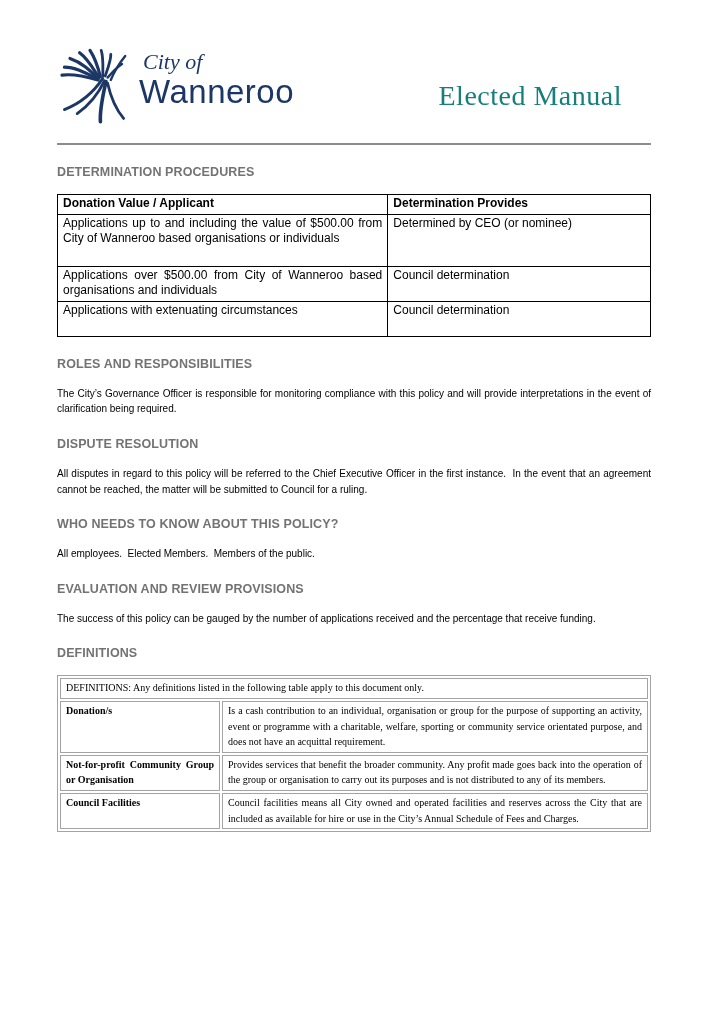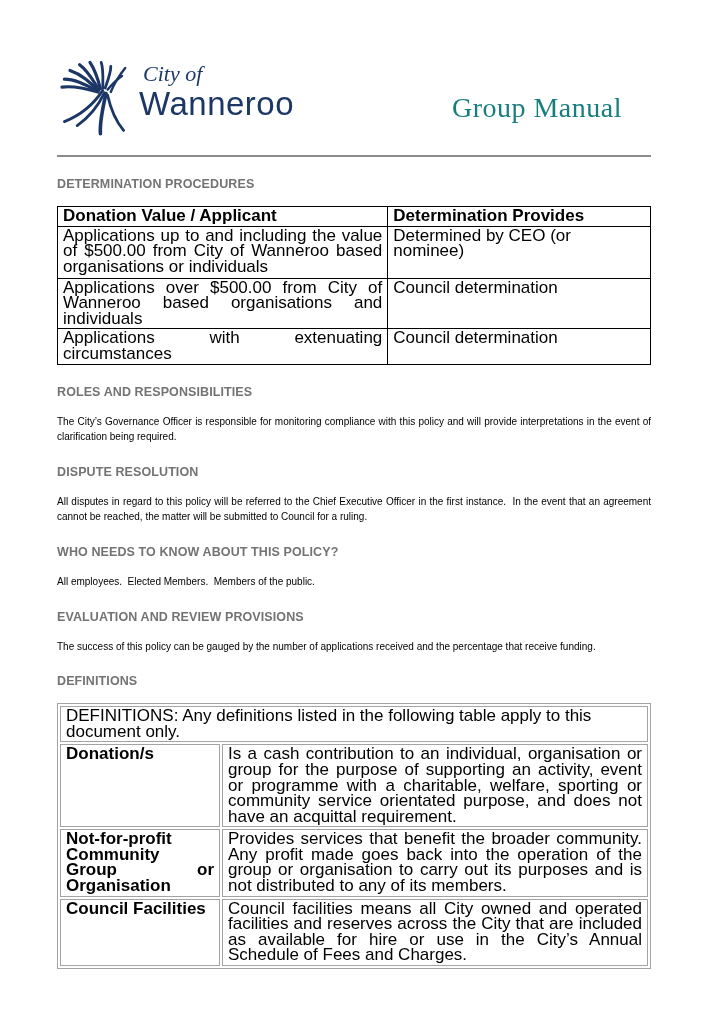--- a/index.html
+++ b/index.html
@@ -2,21 +2,21 @@
 <html><head>
 <meta charset="utf-8">
 <style>
   html, body { margin: 0; padding: 0; background: #ffffff; }
   body {
     width: 705px; height: 1021px;
     font-family: "Liberation Sans", sans-serif;
     color: #000; position: relative; overflow: hidden;
   }
   .content {
-    position: absolute; left: 57px; top: 16px; width: 594px;
+    position: absolute; left: 57px; top: 4px; width: 594px;
   }
   
   .logo-row { position: relative; height: 76px; margin-top: 46px; }
   .flower { position: absolute; left: 0; top: -2px; width: 82px; height: 80px; }
   .logo-text { position: absolute; left: 82px; top: 0; color: #1c3766; }
   .logo-city {
     font-family: "Liberation Serif", serif; font-style: italic;
     font-size: 22px; line-height: 24px; margin-left: 4px;
   }
   .logo-wanneroo {
@@ -34,35 +34,35 @@
     font-size: 12.5px; font-weight: bold; color: #737373;
     margin: 20px 0 15px 0; letter-spacing: 0.1px;
   }
   p.body {
     font-size: 10px; line-height: 15.6px; margin: 0 0 15px 0;
     text-align: justify; white-space: pre-wrap;
   }
   
   table.det {
     width: 100%; border-collapse: collapse; table-layout: fixed;
-    font-size: 17px; line-height: 15.6px; margin: 0 0 4px 0;
+    font-size: 12px; line-height: 15.6px; margin: 0 0 4px 0;
   }
   table.det th, table.det td {
     border: 1px solid #000; padding: 1px 5px 2px 5px; vertical-align: top;
   }
   table.det th { text-align: left; font-weight: bold; }
   table.det col.c1 { width: 55.7%; }
   table.det td.just { text-align: justify; }
   tr.tall-1 td { height: 48px; margin-top: 31px; }
   tr.tall-3 td { height: 31px; }
   
   table.defs {
     width: 100%; border-collapse: separate; border-spacing: 2px;
     table-layout: fixed; border: 1px solid #a3a3a3;
-    font-size: 17px; line-height: 15.6px; margin-top: 4px;
+    font-size: 10px; line-height: 15.6px; margin-top: 4px; font-family: Liberation Serif, serif;
   }
   table.defs td {
     border: 1px solid #a3a3a3; padding: 1px 5px 2px 5px; vertical-align: top;
   }
   table.defs col.c1 { width: 160px; }
   table.defs td.term { font-weight: bold; text-align: justify; }
   table.defs td.def  { text-align: justify; }
   table.defs td.caption { font-weight: normal; }
 </style>
 </head>
@@ -83,21 +83,21 @@
       <path d="M84,10 C76,20 70,30 66,40" stroke-width="3"></path>
       <path d="M56,38 C44,56 26,70 8,77" stroke-width="3.5"></path>
       <path d="M58,41 C50,58 38,72 24,82" stroke-width="3.5"></path>
       <path d="M60,42 C56,60 52,76 53,92" stroke-width="4.5"></path>
       <path d="M62,44 C66,62 72,76 82,88" stroke-width="3.5"></path>
     </svg>
     <div class="logo-text">
       <div class="logo-city">City of</div>
       <div class="logo-wanneroo">Wanneroo</div>
     </div>
-    <div class="page-title">Group Manual</div>
+    <div class="page-title">Elected Manual</div>
   </div>
   <div class="hr"></div>
 
   <h2>DETERMINATION PROCEDURES</h2>
 
   <table class="det">
     <colgroup>
         <col class="c1">
         <col>
       </colgroup>

